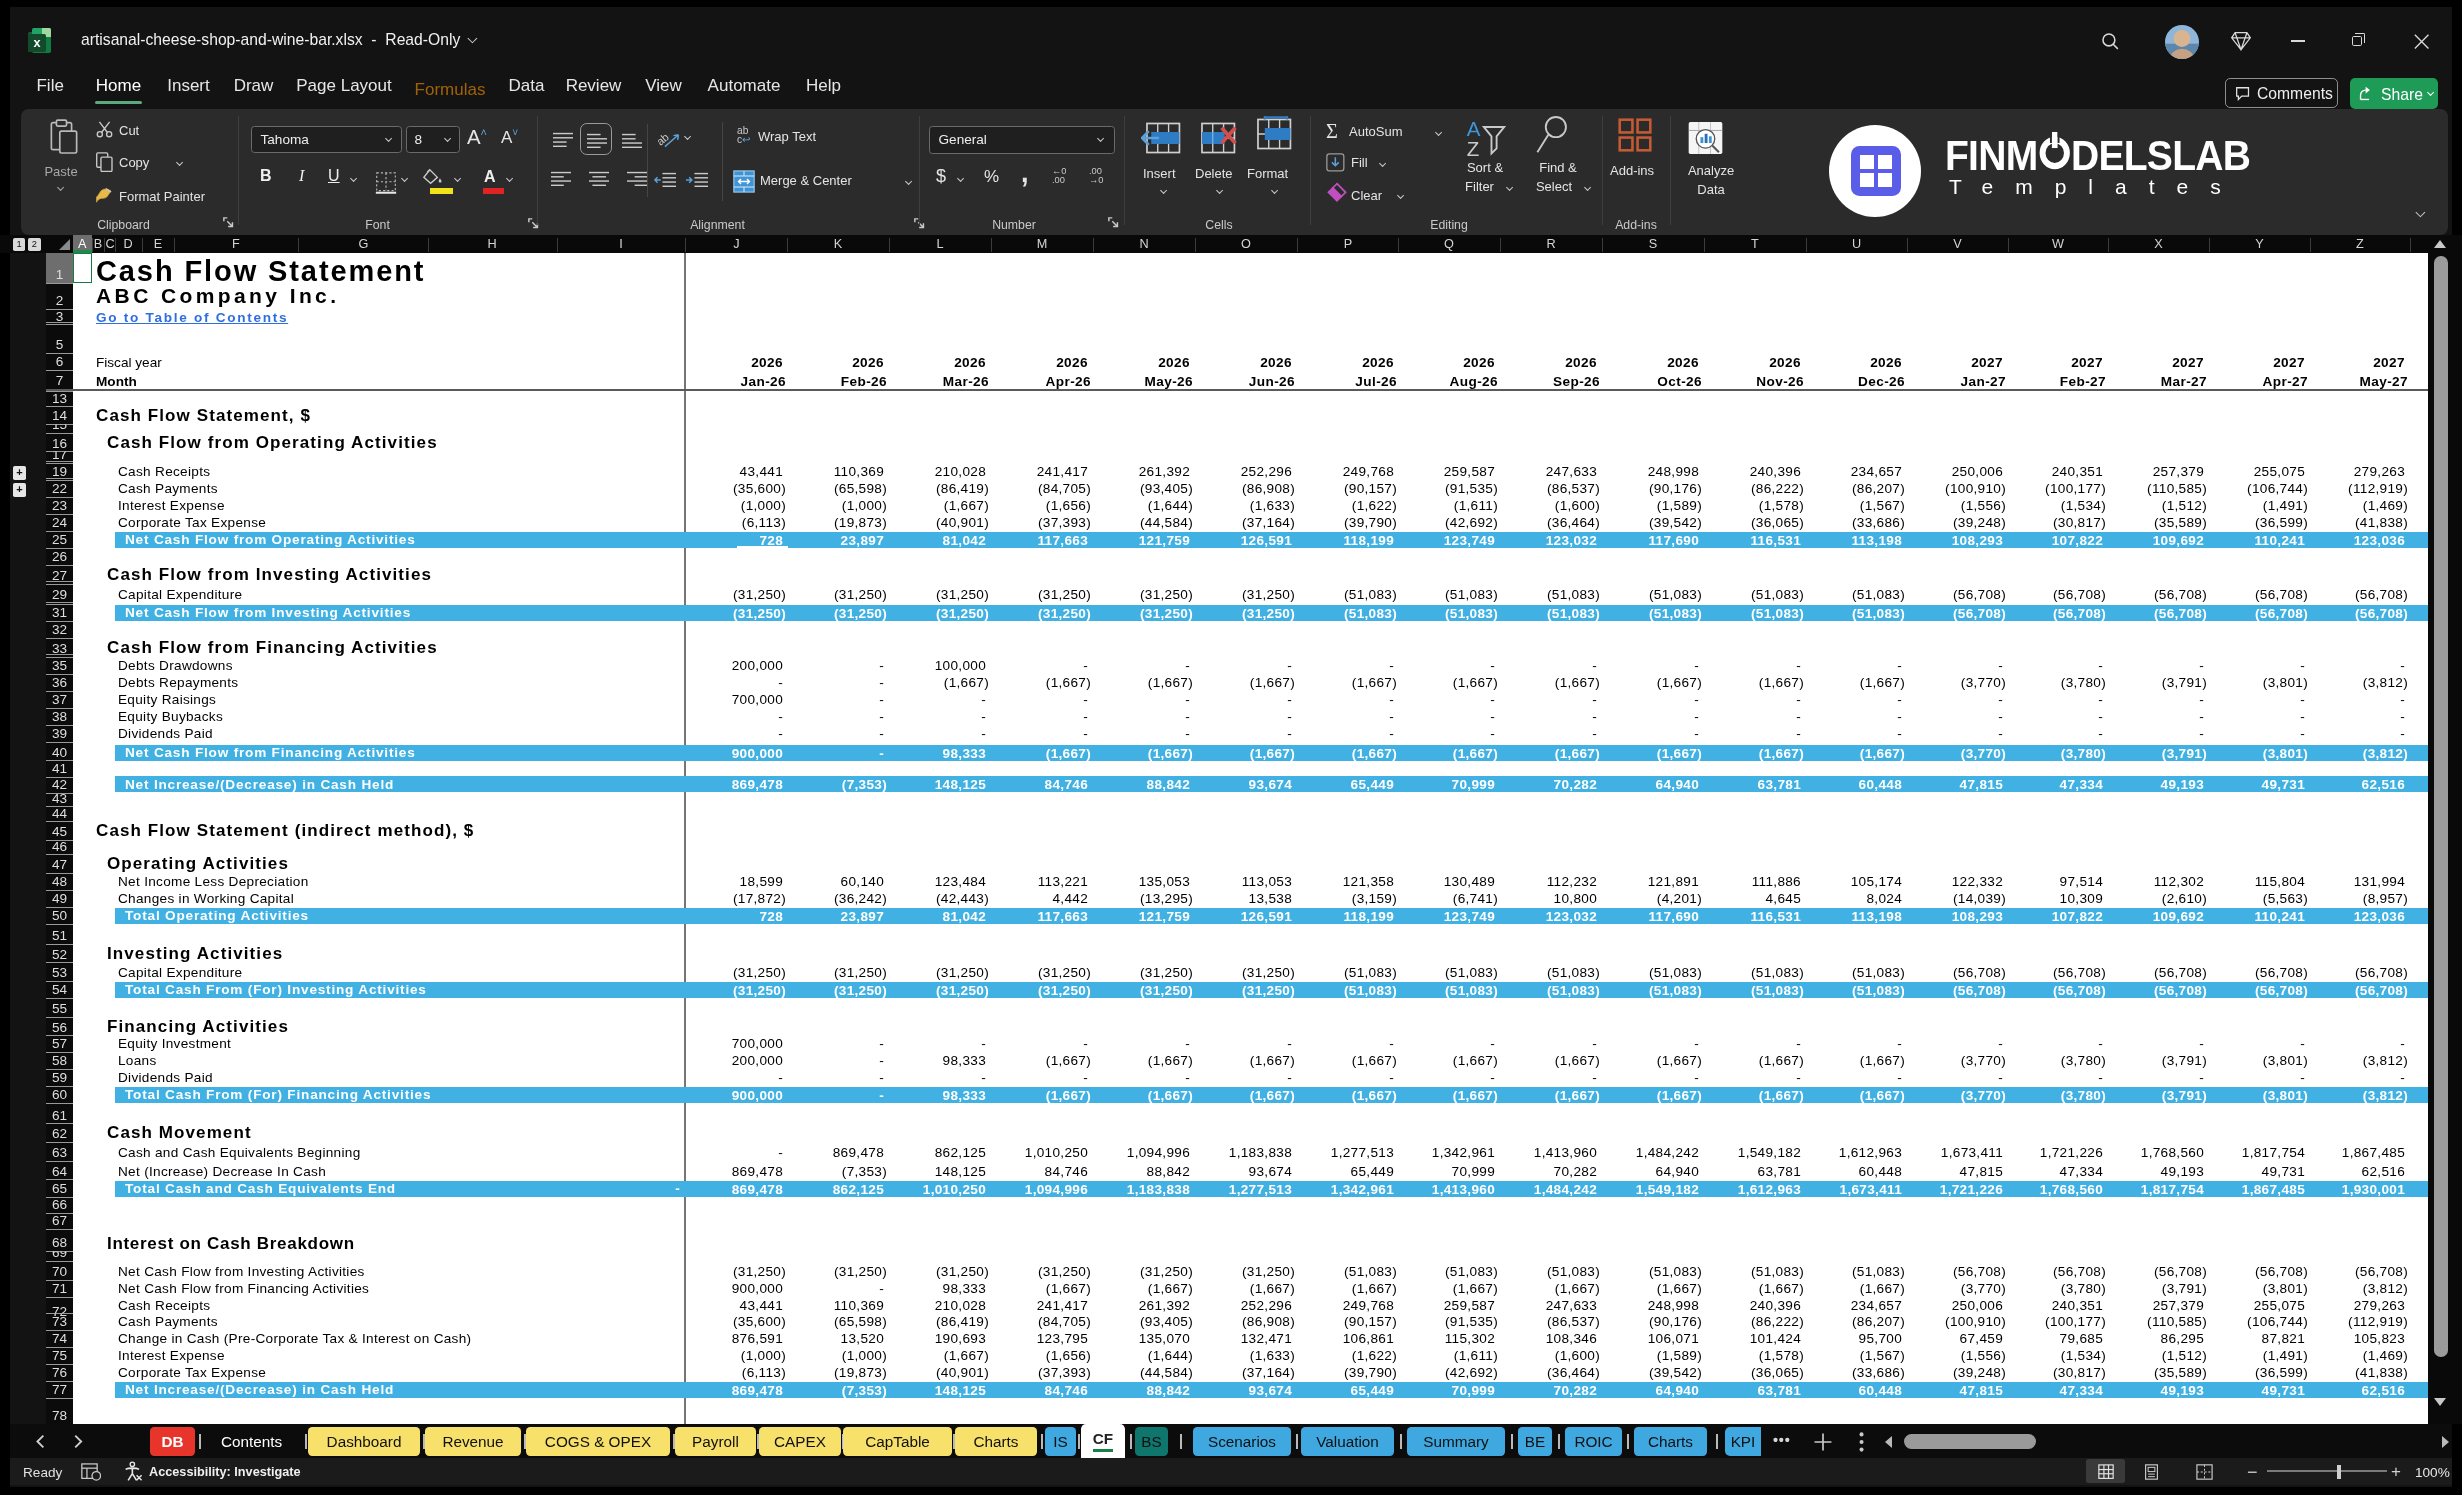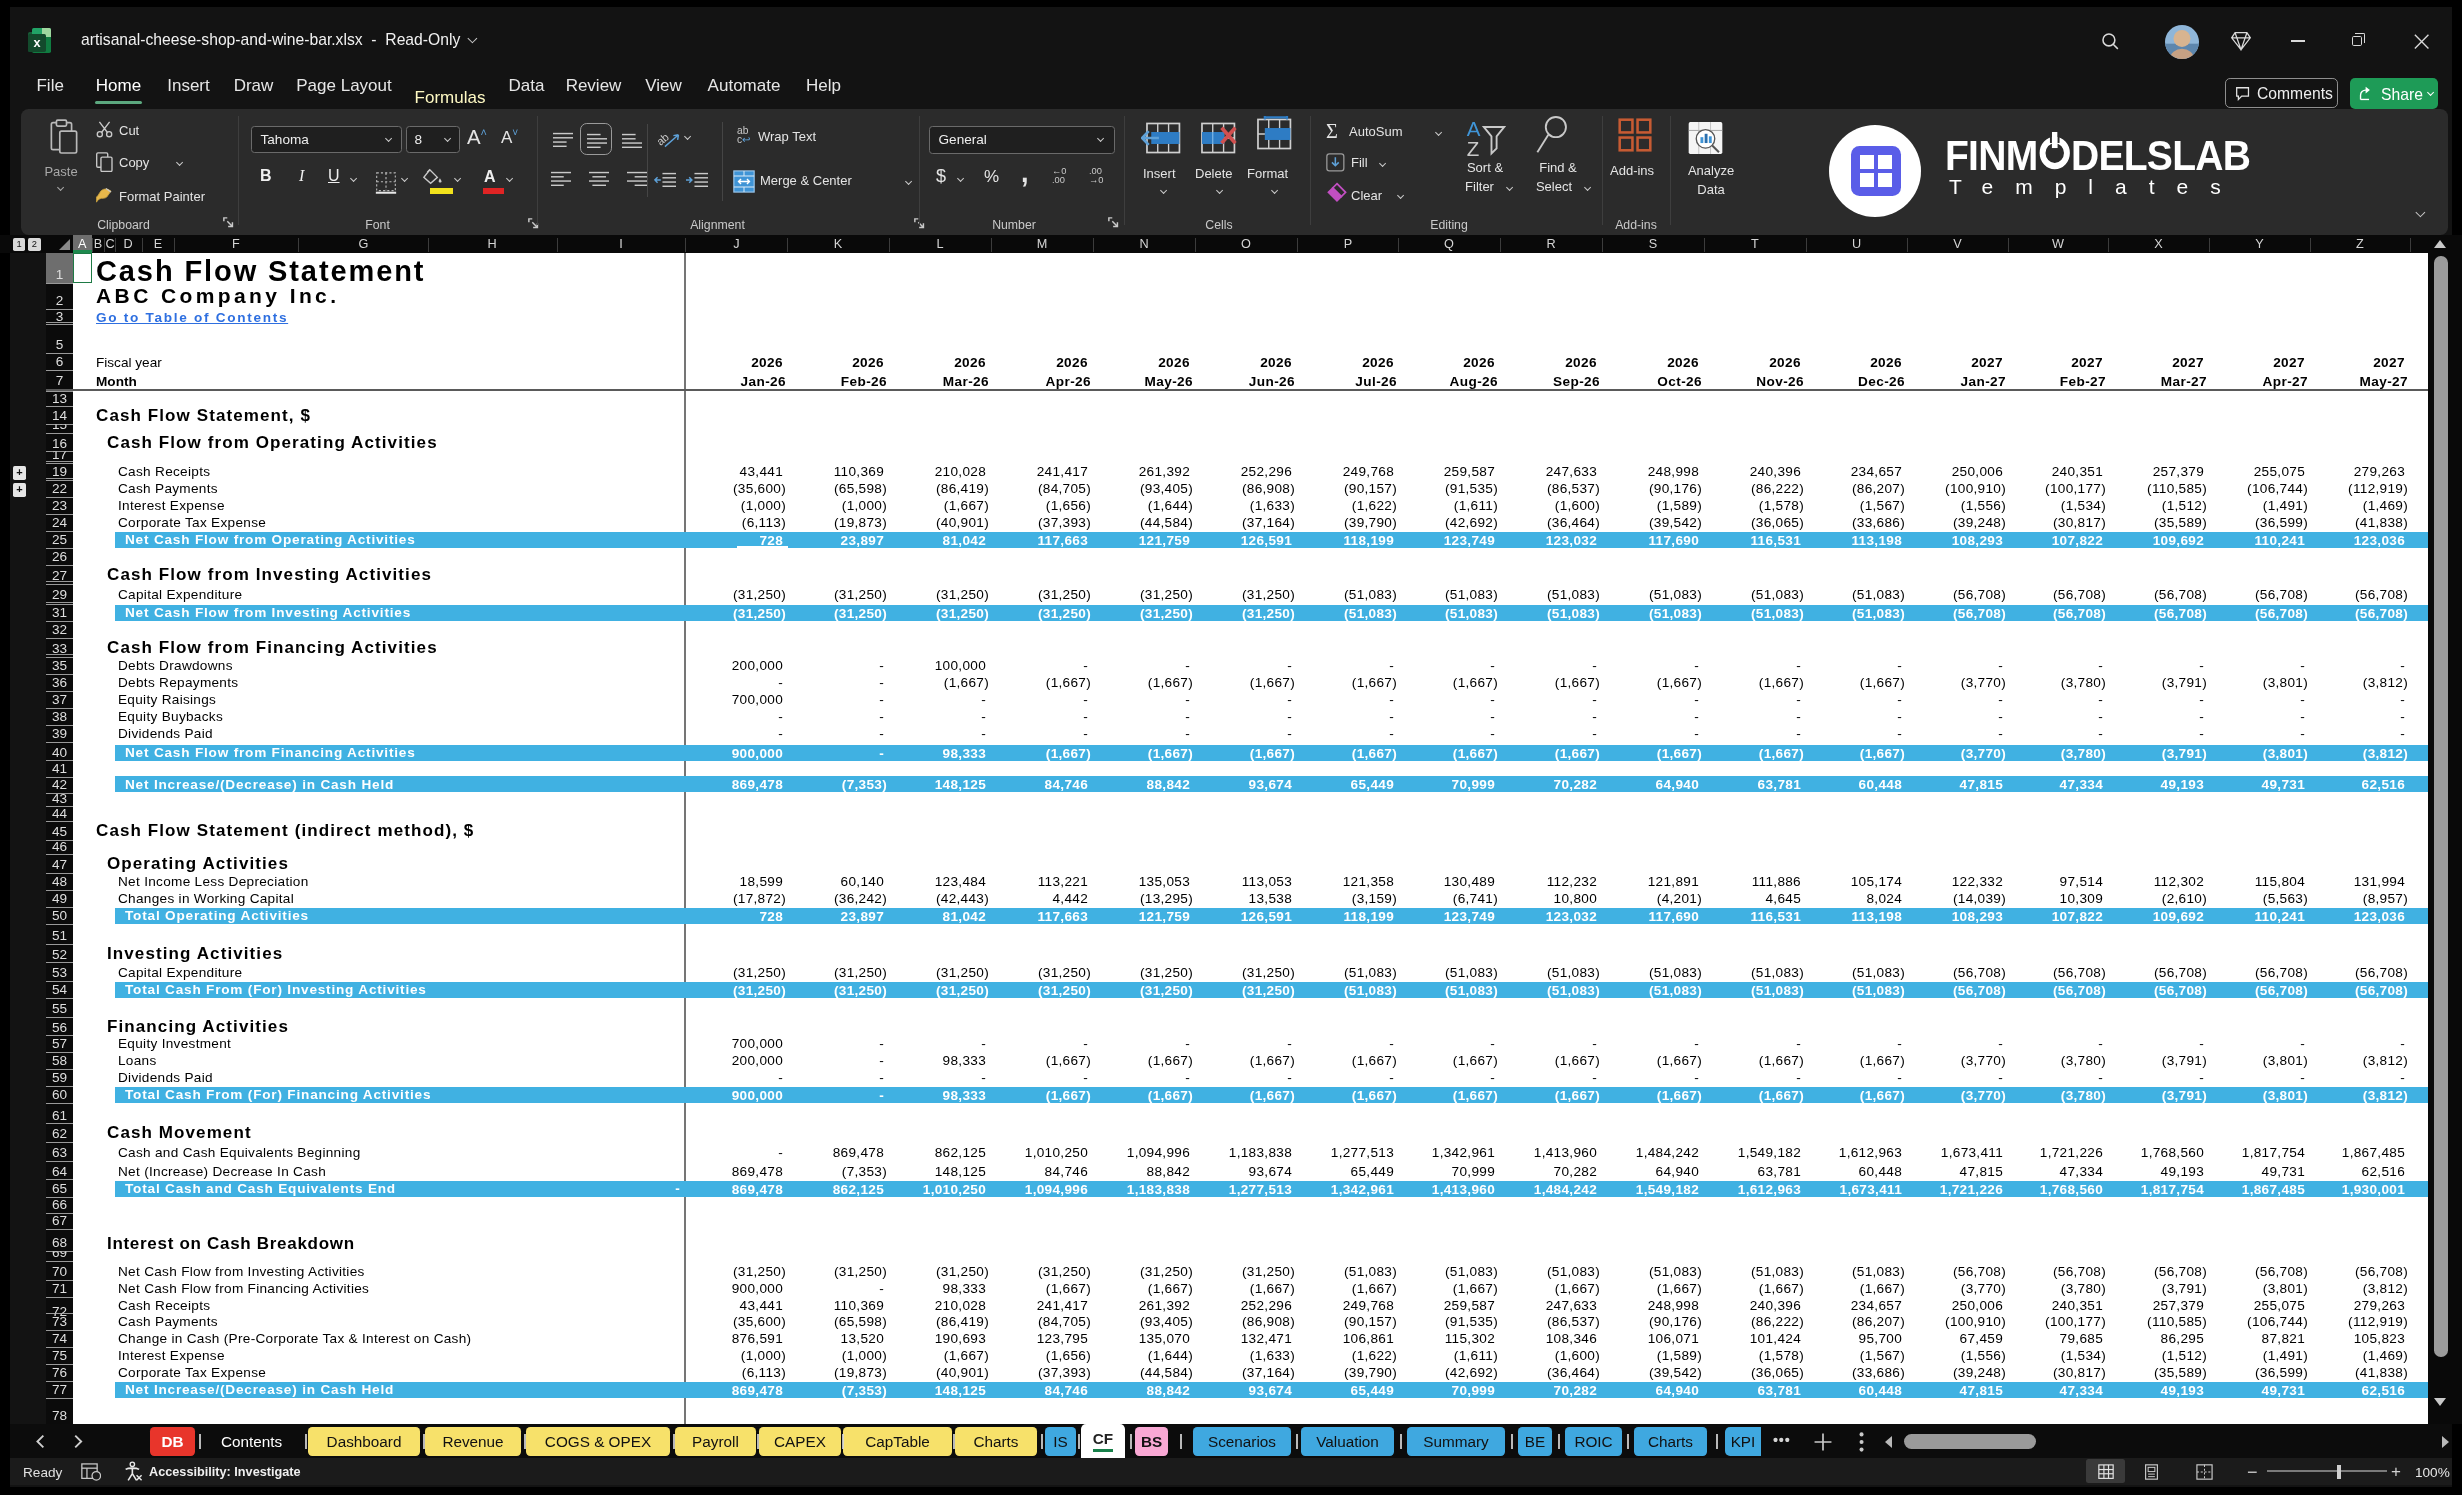--- a/index.html
+++ b/index.html
@@ -50,21 +50,21 @@
 <div class="abs" style="left:2352px;top:36px;width:10.2px;height:10.2px;border:1.4px solid #d9d9d9;border-radius:1.7px"></div>
 <div class="abs" style="left:2355px;top:33px;width:10.2px;height:10.2px;border-top:1.4px solid #d9d9d9;border-right:1.4px solid #d9d9d9;border-radius:0 1.7px 0 0"></div>
 <svg class="abs" style="left:2414px;top:34px" width="15.3" height="15.3" viewBox="0 0 18 18">
       <path d="M1 1 L17 17 M17 1 L1 17" stroke="#d9d9d9" stroke-width="1.6"></path>
     </svg>
 <div class="abs" style="left:18.7px;top:76px;width:63px;text-align:center;color:#e6e6e6;font-size:17px">File</div>
 <div class="abs" style="left:87px;top:76px;width:63px;text-align:center;color:#ffffff;font-size:17px">Home</div>
 <div class="abs" style="left:148px;top:76px;width:81px;text-align:center;color:#e6e6e6;font-size:17px">Insert</div>
 <div class="abs" style="left:222px;top:76px;width:63px;text-align:center;color:#e6e6e6;font-size:17px">Draw</div>
 <div class="abs" style="left:280px;top:76px;width:128px;text-align:center;color:#e6e6e6;font-size:17px">Page Layout</div>
-<div class="abs" style="left:400px;top:88px;width:100px;text-align:center;color:#fef9c3;font-size:17px">Formulas</div>
+<div class="abs" style="left:400px;top:80px;width:100px;text-align:center;color:#a16207;font-size:17px">Formulas</div>
 <div class="abs" style="left:495px;top:76px;width:63px;text-align:center;color:#e6e6e6;font-size:17px">Data</div>
 <div class="abs" style="left:553px;top:76px;width:81px;text-align:center;color:#e6e6e6;font-size:17px">Review</div>
 <div class="abs" style="left:632px;top:76px;width:63px;text-align:center;color:#e6e6e6;font-size:17px">View</div>
 <div class="abs" style="left:694px;top:76px;width:100px;text-align:center;color:#e6e6e6;font-size:17px">Automate</div>
 <div class="abs" style="left:792px;top:76px;width:63px;text-align:center;color:#e6e6e6;font-size:17px">Help</div>
 <div class="abs" style="left:95px;top:101px;width:47px;height:3.4px;background:#5ca87f;border-radius:1.7px"></div>
 <div class="abs" style="left:2225px;top:78px;width:113px;height:30px;border:0.8px solid #8f8f8f;border-radius:5.1px"></div>
 <svg class="abs" style="left:2235px;top:86px" width="16" height="15.3" viewBox="0 0 19 18">
       <path d="M2 2 h14 v10 h-8 l-4 4 v-4 h-2 z" fill="none" stroke="#e3e3e3" stroke-width="1.5"></path>
     </svg>
@@ -1351,21 +1351,21 @@
 <div class="tab" style="left:843px;width:109px;color:#111;font-weight:400;background:#f7e16a;">CapTable</div>
 <div class="abs" style="left:842px;top:1434px;width:1.7px;height:15.3px;background:#d8d8d8;opacity:.85"></div>
 <div class="tab" style="left:955px;width:82px;color:#111;font-weight:400;background:#f7e16a;">Charts</div>
 <div class="abs" style="left:953px;top:1434px;width:1.7px;height:15.3px;background:#d8d8d8;opacity:.85"></div>
 <div class="tab" style="left:1045px;width:31px;color:#111;font-weight:400;background:#3fa8e0;">IS</div>
 <div class="abs" style="left:1041px;top:1434px;width:1.7px;height:15.3px;background:#d8d8d8;opacity:.85"></div>
 <div class="tab" style="left:1081px;width:44px;color:#222;font-weight:700;background:#ffffff;top:1424px;height:34px;border-radius:5.1px 5.1px 0 0;">
       <span style="border-bottom:3px solid #17804a;padding-bottom:0.8px">CF</span>
     </div>
 <div class="abs" style="left:1078px;top:1434px;width:1.7px;height:15.3px;background:#d8d8d8;opacity:.85"></div>
-<div class="tab" style="left:1135px;width:33px;color:#111;font-weight:700;background:#f9a8d4;">BS</div>
+<div class="tab" style="left:1135px;width:33px;color:#111;font-weight:400;background:#0f766e;">BS</div>
 <div class="abs" style="left:1130px;top:1434px;width:1.7px;height:15.3px;background:#d8d8d8;opacity:.85"></div>
 <div class="tab" style="left:1193px;width:98px;color:#111;font-weight:400;background:#3fa8e0;">Scenarios</div>
 <div class="abs" style="left:1180px;top:1434px;width:1.7px;height:15.3px;background:#d8d8d8;opacity:.85"></div>
 <div class="tab" style="left:1301px;width:93px;color:#111;font-weight:400;background:#3fa8e0;">Valuation</div>
 <div class="abs" style="left:1296px;top:1434px;width:1.7px;height:15.3px;background:#d8d8d8;opacity:.85"></div>
 <div class="tab" style="left:1407px;width:98px;color:#111;font-weight:400;background:#3fa8e0;">Summary</div>
 <div class="abs" style="left:1400px;top:1434px;width:1.7px;height:15.3px;background:#d8d8d8;opacity:.85"></div>
 <div class="tab" style="left:1518px;width:34px;color:#111;font-weight:400;background:#3fa8e0;">BE</div>
 <div class="abs" style="left:1511px;top:1434px;width:1.7px;height:15.3px;background:#d8d8d8;opacity:.85"></div>
 <div class="tab" style="left:1565px;width:57px;color:#111;font-weight:400;background:#3fa8e0;">ROIC</div>

